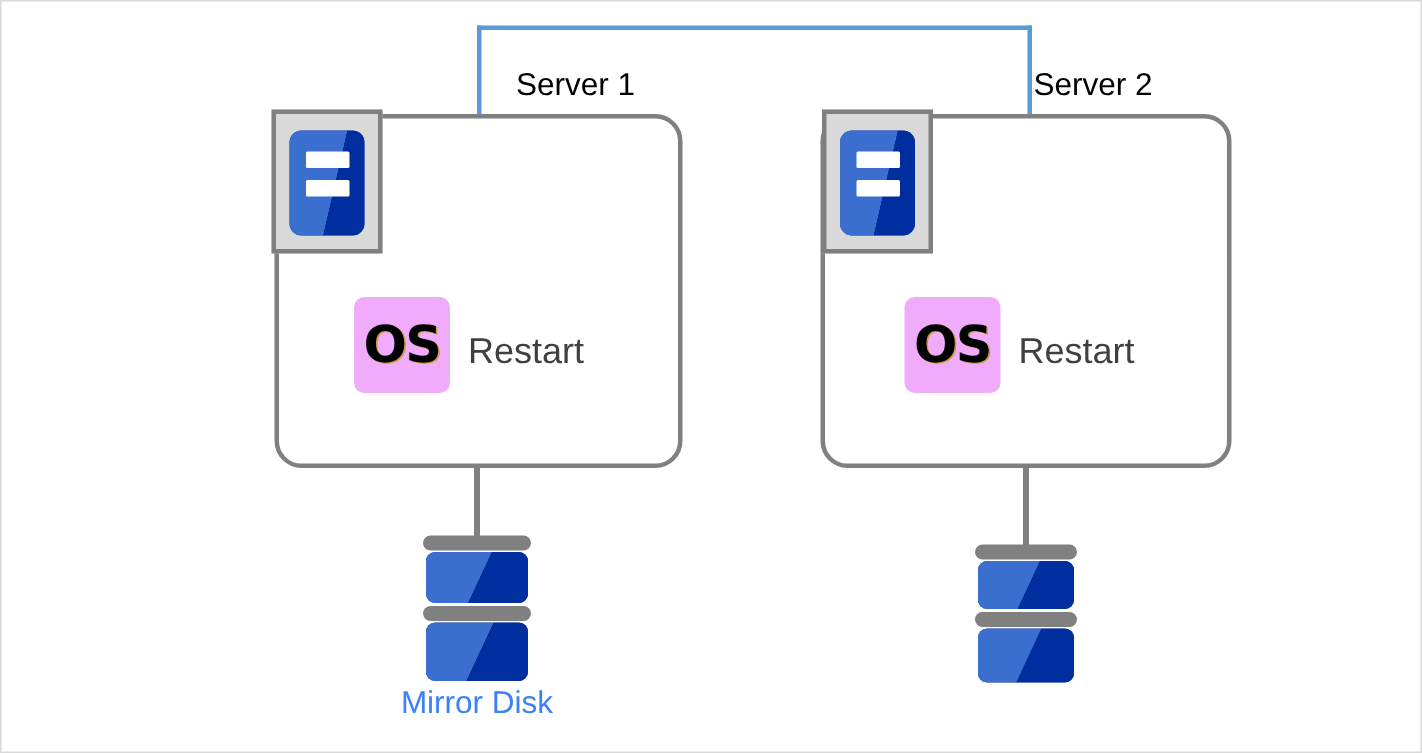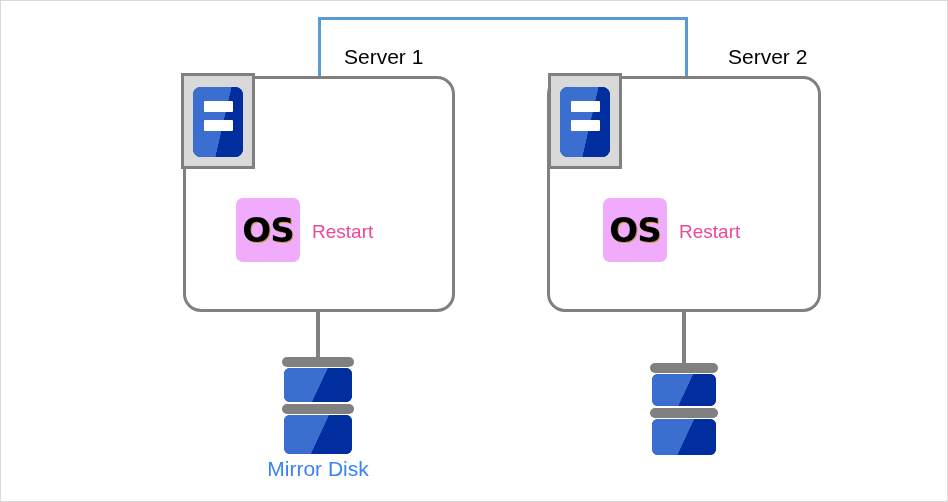--- a/index.html
+++ b/index.html
@@ -90,22 +90,22 @@
     font-family: "DejaVu Sans", sans-serif;
     font-weight: bold;
     font-size: 34px;
     line-height: 1;
     color: #000000;
     letter-spacing: -1px;
     text-shadow: 1px 1px 0 #c49a3a;
   }
   .restart-label {
     position: absolute;
-    font-size: 19px;
-    color: #ec4899;
+    font-size: 24px;
+    color: #404040;
     white-space: nowrap;
   }
 
   
   .disk {
     position: absolute;
   }
   .disk-plate {
     position: absolute;
     left: 0;
@@ -183,21 +183,21 @@
     <div class="disk-body" style="top:11px; height:34px;">
       <div class="disk-body-sheen"></div>
     </div>
     <div class="disk-plate" style="top:47px; height:10px;"></div>
     <div class="disk-body" style="top:58px; height:39px;">
       <div class="disk-body-sheen"></div>
     </div>
   </div>
   <div class="disk-title" style="left:247px; top:456px; width:140px;">Mirror Disk</div>
 
-  <div class="node-title" style="left:727px; top:44px;">Server 2</div>
+  <div class="node-title" style="left:688px; top:44px;">Server 2</div>
 
   <div class="server-box" style="left:546px; top:75px; width:274px; height:236px;"></div>
 
   <div class="node-icon" style="left:547px; top:72px; width:74px; height:96px;">
     <div class="node-icon-inner">
       <div class="node-icon-sheen"></div>
       <div class="node-bar node-bar-1"></div>
       <div class="node-bar node-bar-2"></div>
     </div>
   </div>

